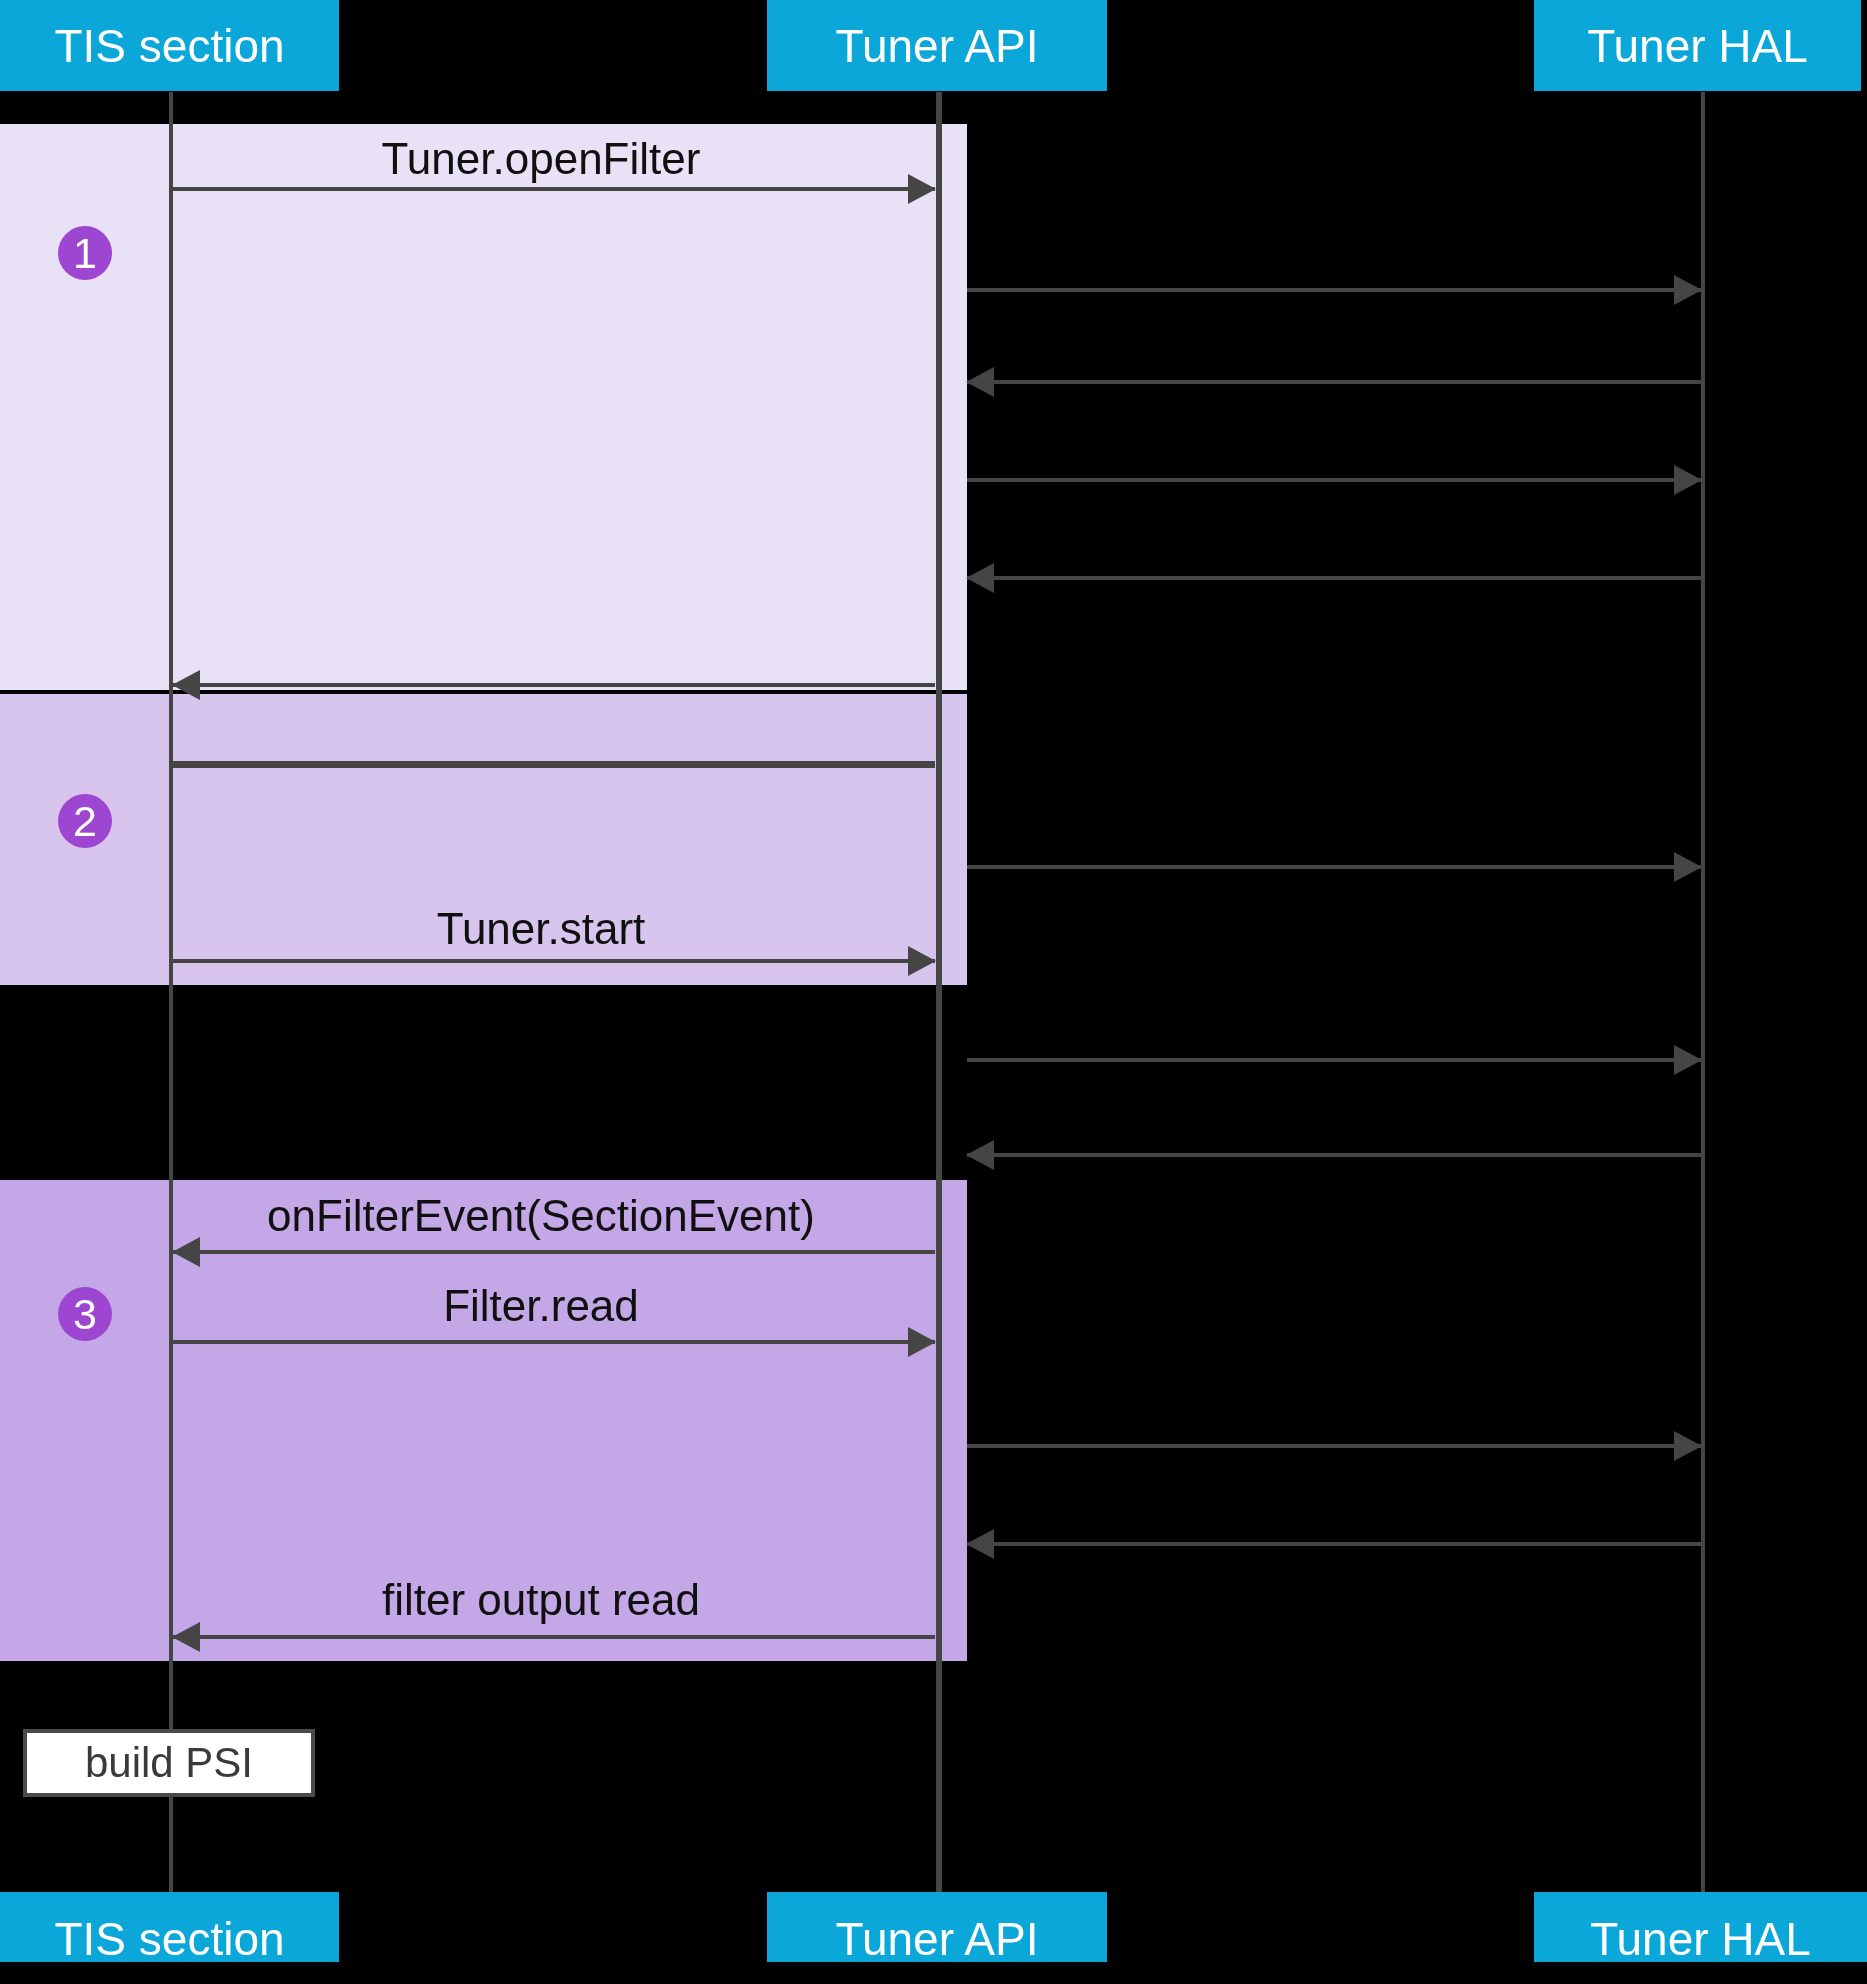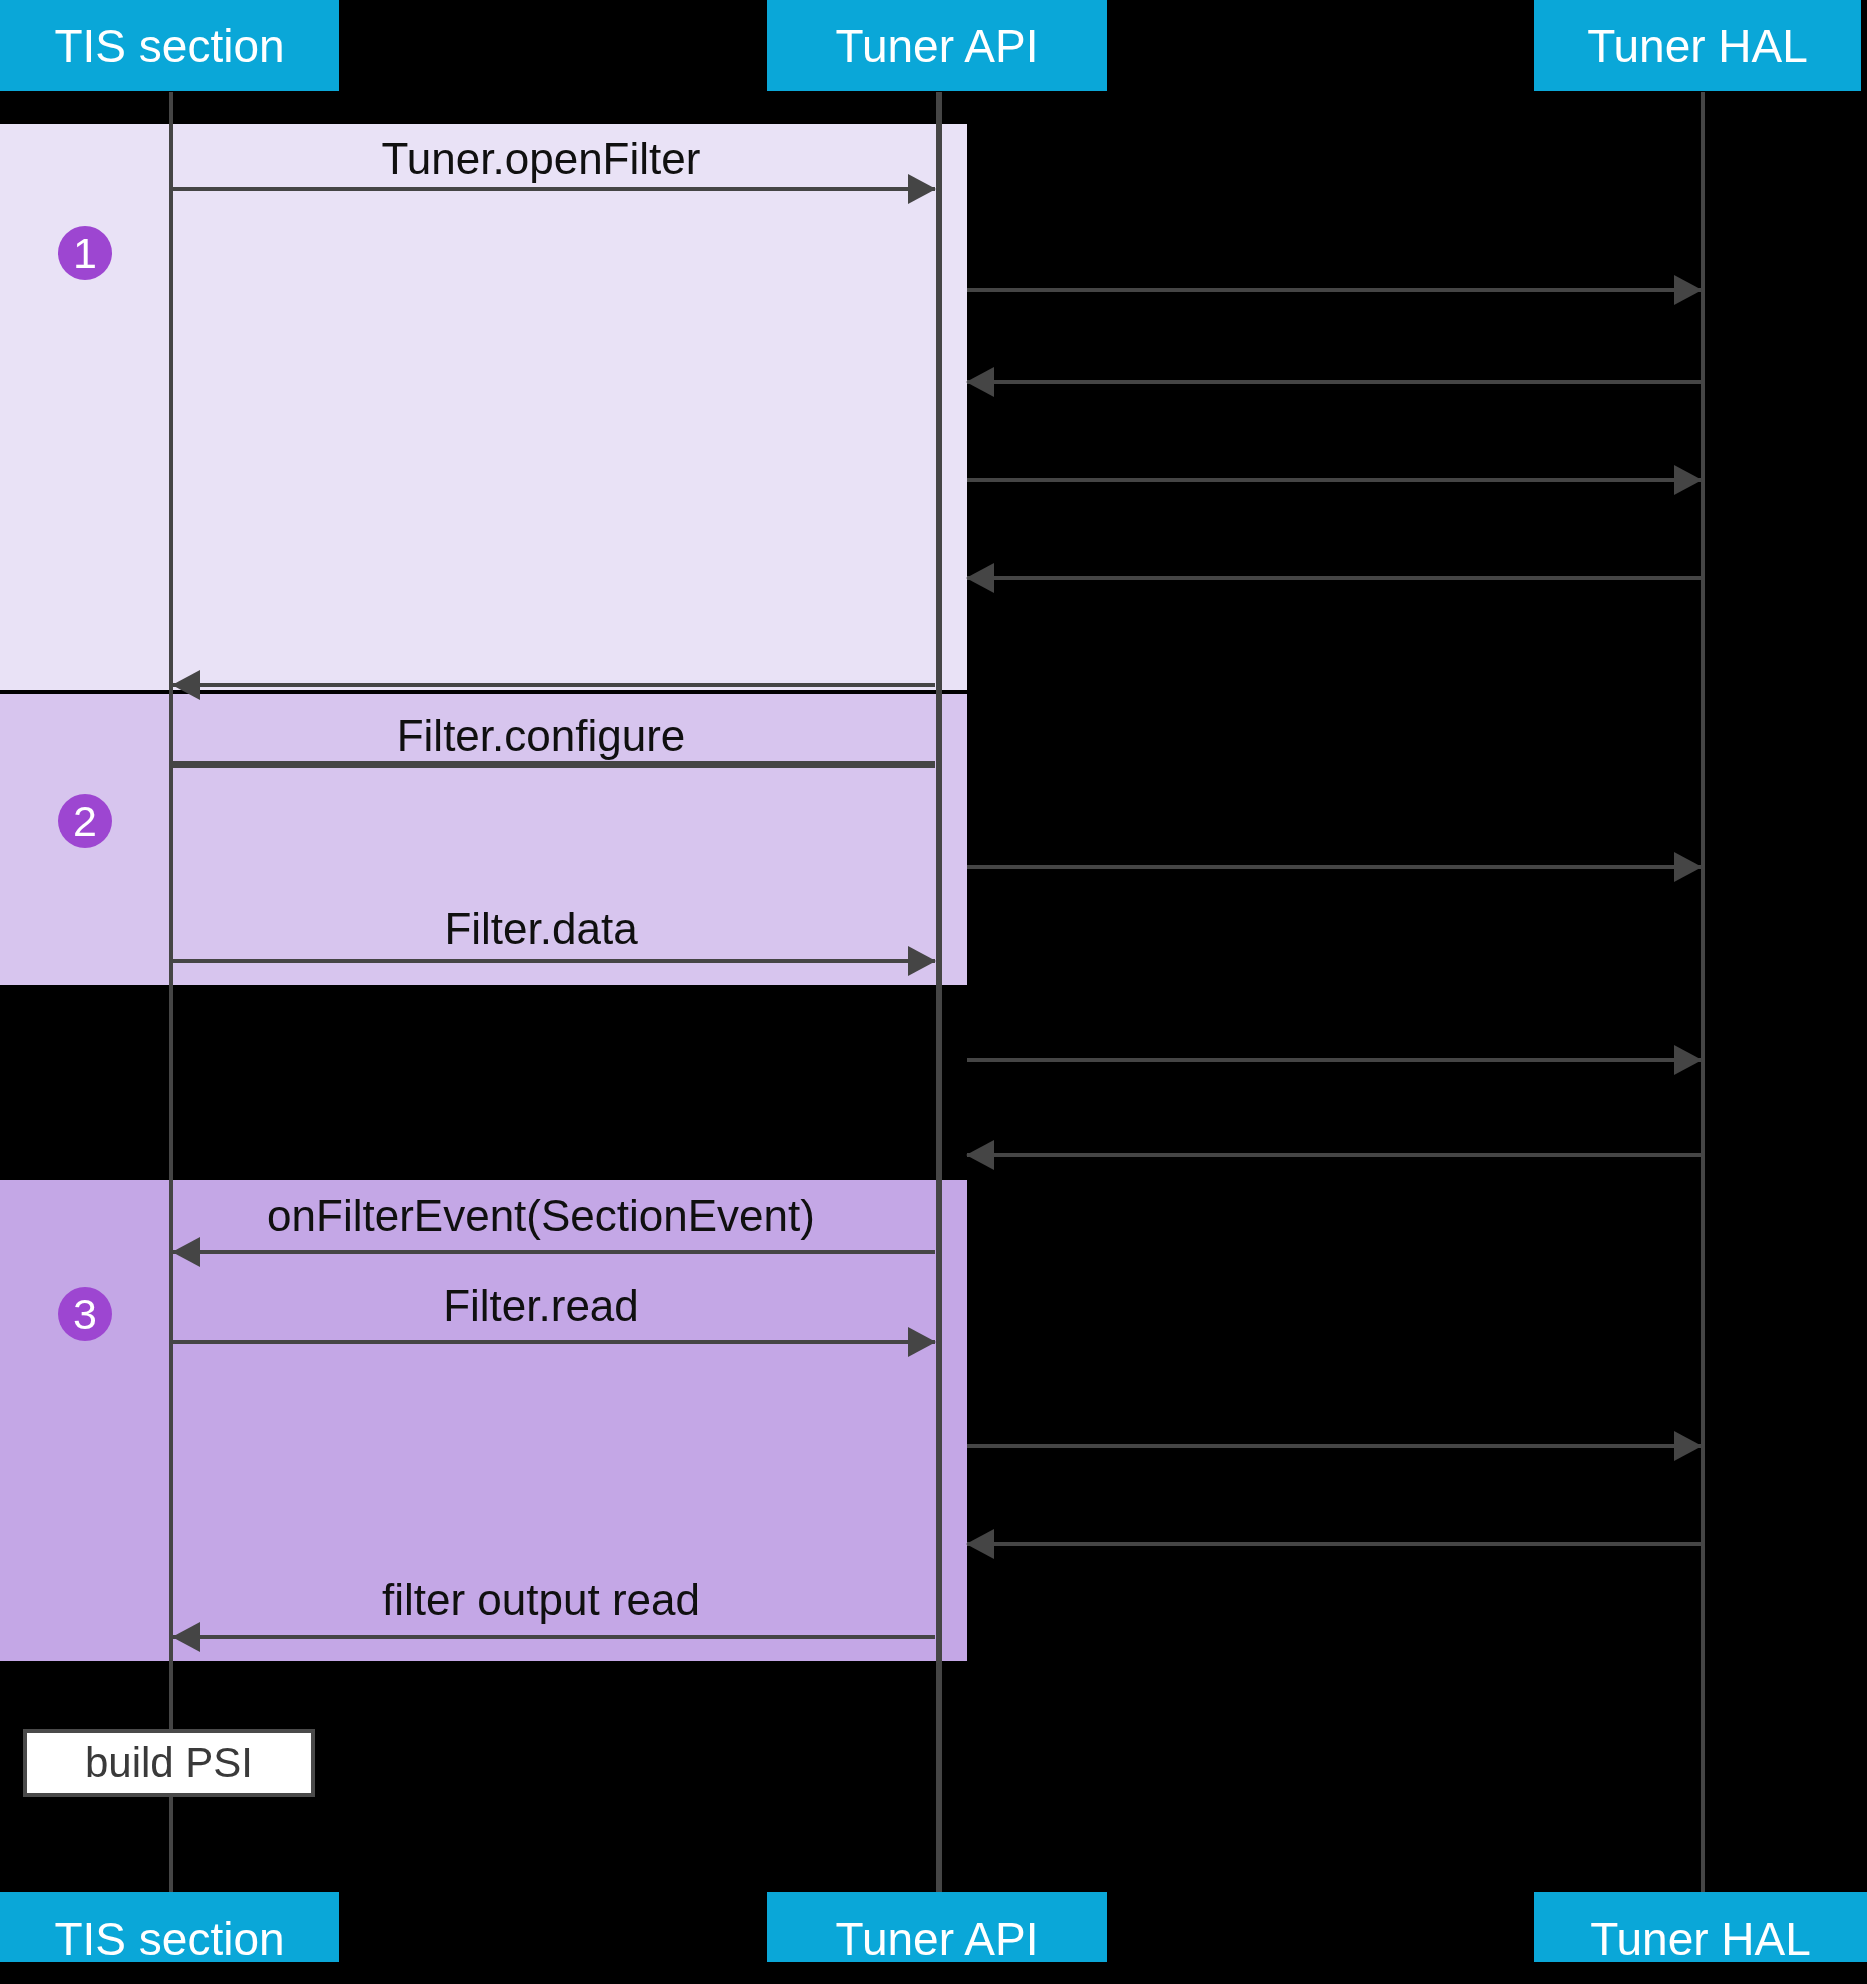--- a/index.html
+++ b/index.html
@@ -98,24 +98,23 @@
   <div class="rline" style="top:380px;">
       <span class="head l"></span>
     </div>
   <div class="rline" style="top:478px;">
       <span class="head r"></span>
     </div>
   <div class="rline" style="top:576px;">
       <span class="head l"></span>
     </div>
 
-  <div class="msg-label" style="top:709px;">Filter.configure</div>
   <div class="mline thick" style="top:761px;"></div>
 
-  <div class="msg-label" style="top:902px;">Filter.data</div>
+  <div class="msg-label" style="top:902px;">Tuner.start</div>
   <div class="mline" style="top:959px;">
       <span class="head r"></span>
     </div>
 
   <div class="rline" style="top:865px;">
       <span class="head r"></span>
     </div>
 
   <div class="rline" style="top:1058px;">
       <span class="head r"></span>

